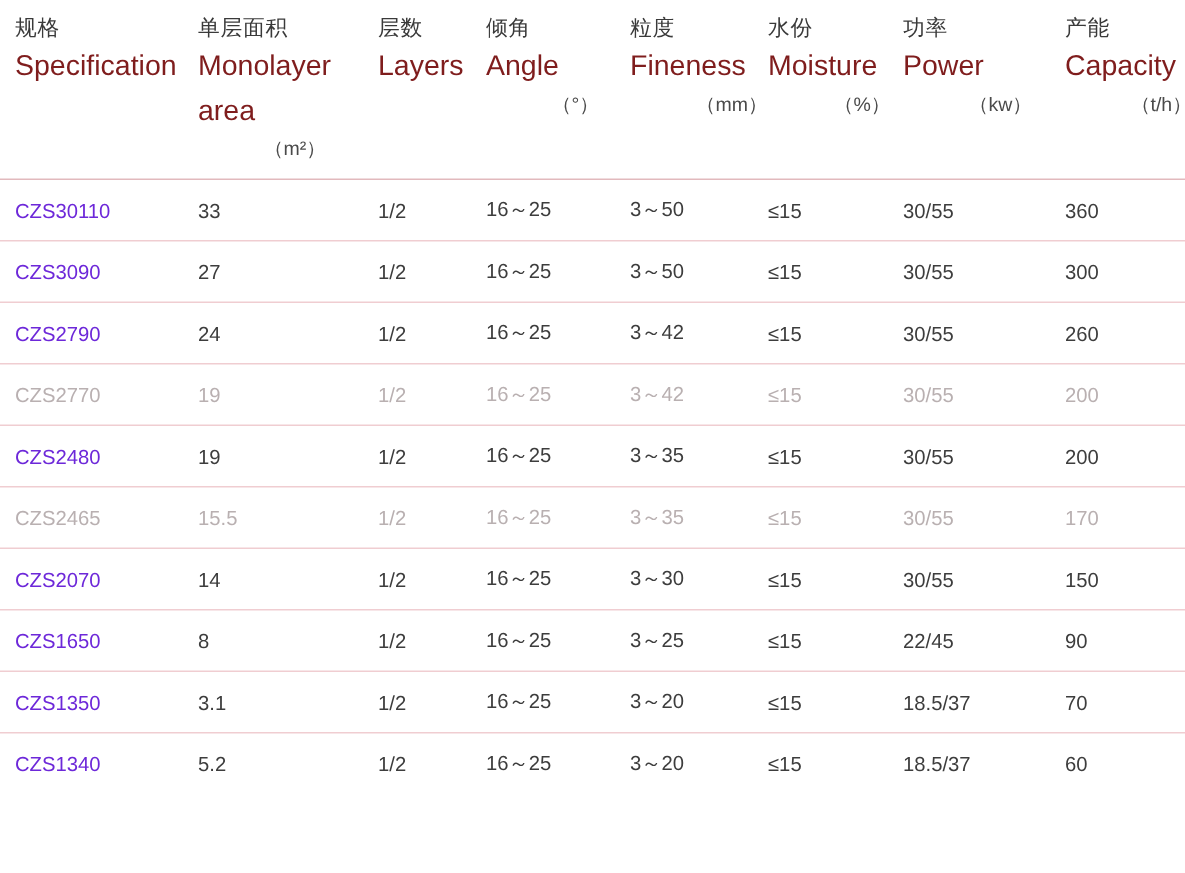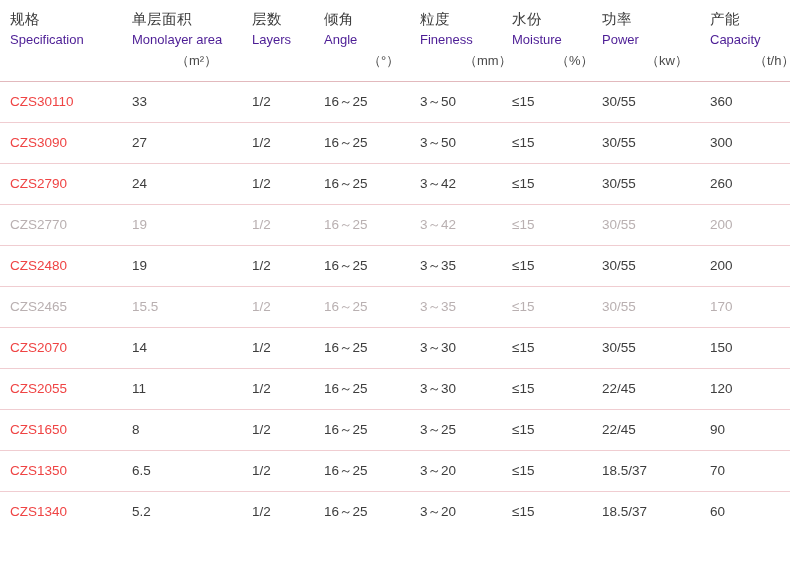--- a/index.html
+++ b/index.html
@@ -38,43 +38,43 @@
   }
   .hdr-cn {
     display: block;
     font-size: 14.5px;
     color: #3a3a3a;
     font-family: Liberation Serif, serif;
     letter-spacing: 0.5px;
   }
   .hdr-en {
     display: block;
-    font-size: 13px;
-    color: #4c1d95;
+    font-size: 19px;
+    color: #7f1d1d;
   }
   .hdr-unit {
     display: block;
     font-size: 13px;
     color: #4a4a4a;
     margin-left: 44px;
   }
 
   tbody td {
     font-size: 13.5px;
     color: #3d3d3d;
     padding: 11px 0 11px 10px;
     border-bottom: 1px solid #f0cdd1;
     vertical-align: middle;
     white-space: nowrap;
   }
   tbody tr:last-child td {
     border-bottom: none;
   }
   td.model {
-    color: #ef4444;
+    color: #6d28d9;
   }
   .faded td {
     color: #b9b0b1;
     margin-top: 44px;
   }
 </style>
 </head>
 <body>
 
 <table class="spec-table">
@@ -195,42 +195,32 @@
         <td class="model">CZS2070</td>
         <td>14</td>
         <td>1/2</td>
         <td>16～25</td>
         <td>3～30</td>
         <td>≤15</td>
         <td>30/55</td>
         <td>150</td>
       </tr>
       <tr>
-        <td class="model">CZS2055</td>
-        <td>11</td>
-        <td>1/2</td>
-        <td>16～25</td>
-        <td>3～30</td>
-        <td>≤15</td>
-        <td>22/45</td>
-        <td>120</td>
-      </tr>
-      <tr>
         <td class="model">CZS1650</td>
         <td>8</td>
         <td>1/2</td>
         <td>16～25</td>
         <td>3～25</td>
         <td>≤15</td>
         <td>22/45</td>
         <td>90</td>
       </tr>
       <tr>
         <td class="model">CZS1350</td>
-        <td>6.5</td>
+        <td>3.1</td>
         <td>1/2</td>
         <td>16～25</td>
         <td>3～20</td>
         <td>≤15</td>
         <td>18.5/37</td>
         <td>70</td>
       </tr>
       <tr>
         <td class="model">CZS1340</td>
         <td>5.2</td>

